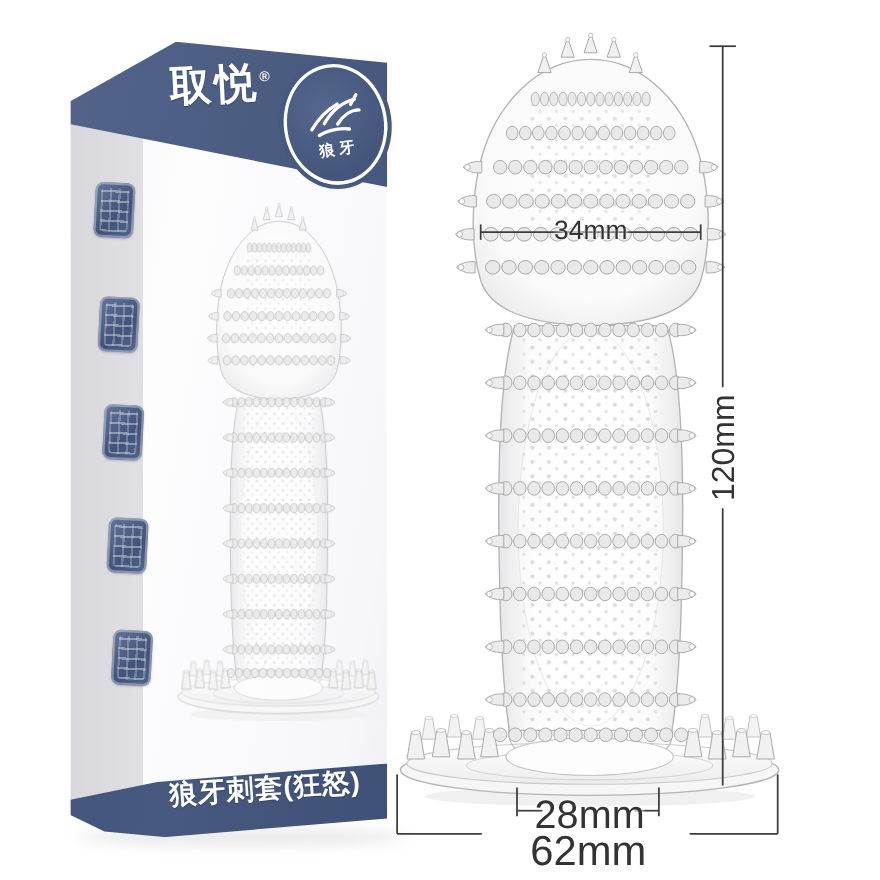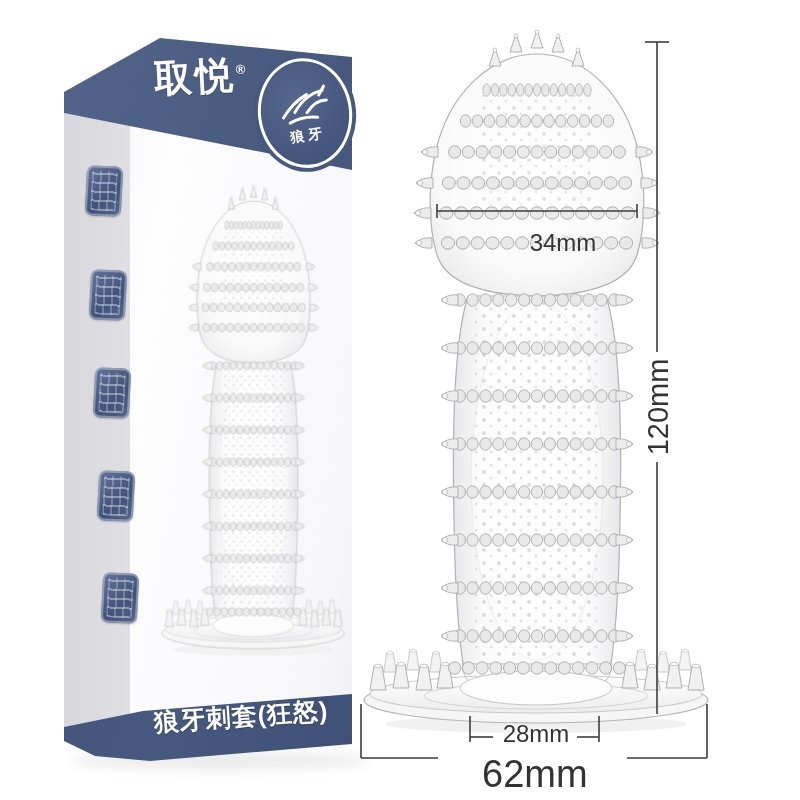--- a/index.html
+++ b/index.html
@@ -62,23 +62,23 @@
     font-size:25px;font-weight:bold;letter-spacing:1px;transform:rotate(-4deg);
     text-shadow:0 1px 1px rgba(0,0,0,0.25);white-space:nowrap;
   }
   
   .art{position:absolute;left:0;top:0;width:800px;height:800px;z-index:2;pointer-events:none;}
   
   .dim{
     position:absolute;color:#333333;text-align:center;z-index:3;
     text-shadow:0 0 3px #ffffff,0 0 5px #ffffff;white-space:nowrap;
   }
-  .dim-34 {left:513px;top:196px;width:100px;font-size:24px;margin-top:33px;}
+  .dim-34 {left:487px;top:196px;width:100px;font-size:24px;}
   .dim-120{left:597px;top:392px;width:120px;height:30px;font-size:29px;transform:rotate(-90deg);}
-  .dim-28 {left:486px;top:720px;width:100px;font-size:24px;}
+  .dim-28 {left:486px;top:720px;width:100px;font-size:36px;}
   .dim-62 {left:482px;top:753px;width:100px;font-size:38px;}
 </style>
 </head>
 <body>
 
 <div class="stage">
 
   <div class="box-shadow"></div>
 
   <div class="box">

